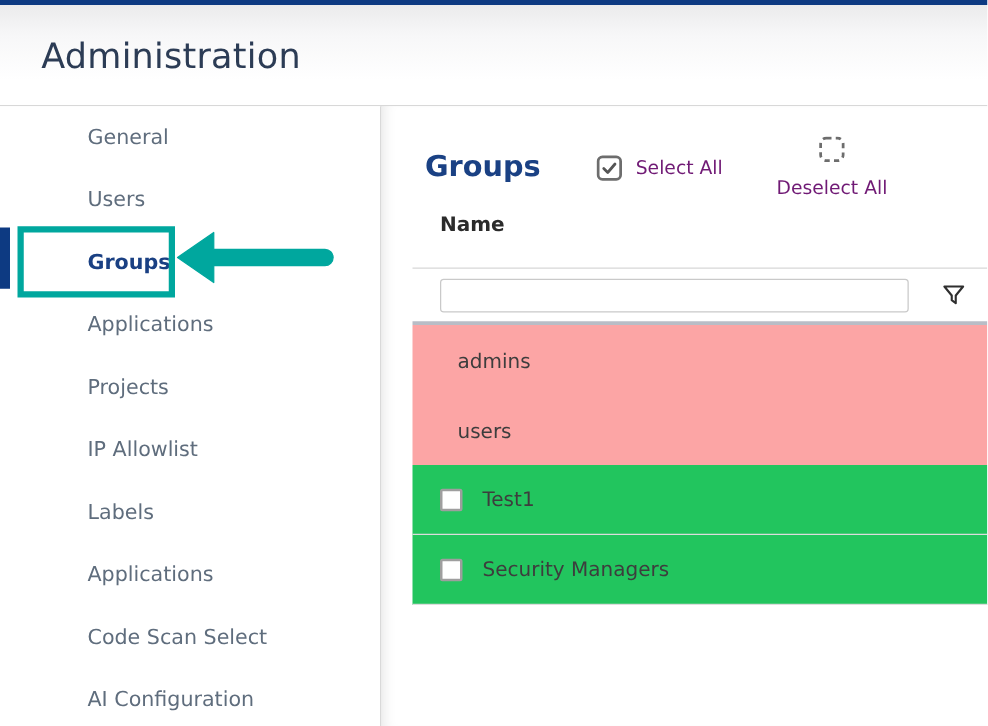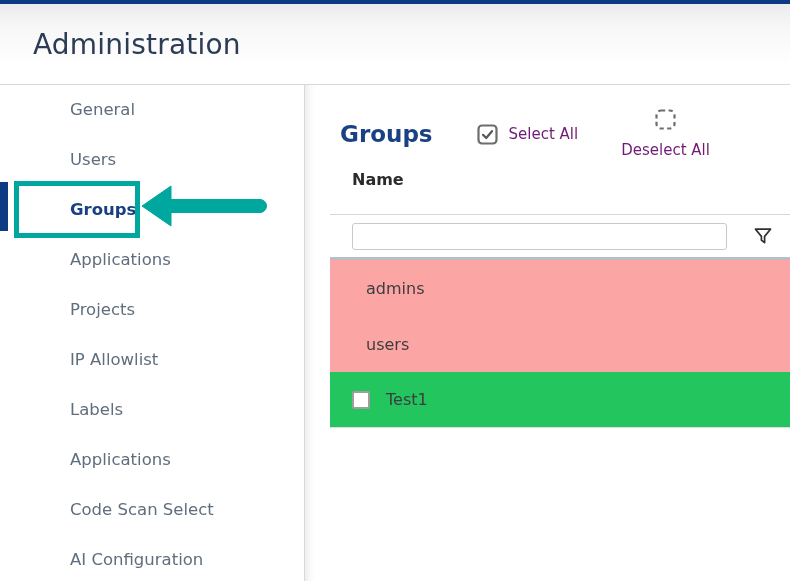--- a/index.html
+++ b/index.html
@@ -180,17 +180,21 @@
           <div class="group-row system">
             <span>admins</span>
           </div>
           <div class="group-row system">
             <span>users</span>
           </div>
           <div class="group-row selectable">
             <span class="row-checkbox"></span>
             <span>Test1</span>
           </div>
+          <div class="group-row selectable">
+            <span class="row-checkbox"></span>
+            <span>Security Managers</span>
+          </div>
         </div>
     </div>
 
   </div>
 </div>
 
 </body></html>

